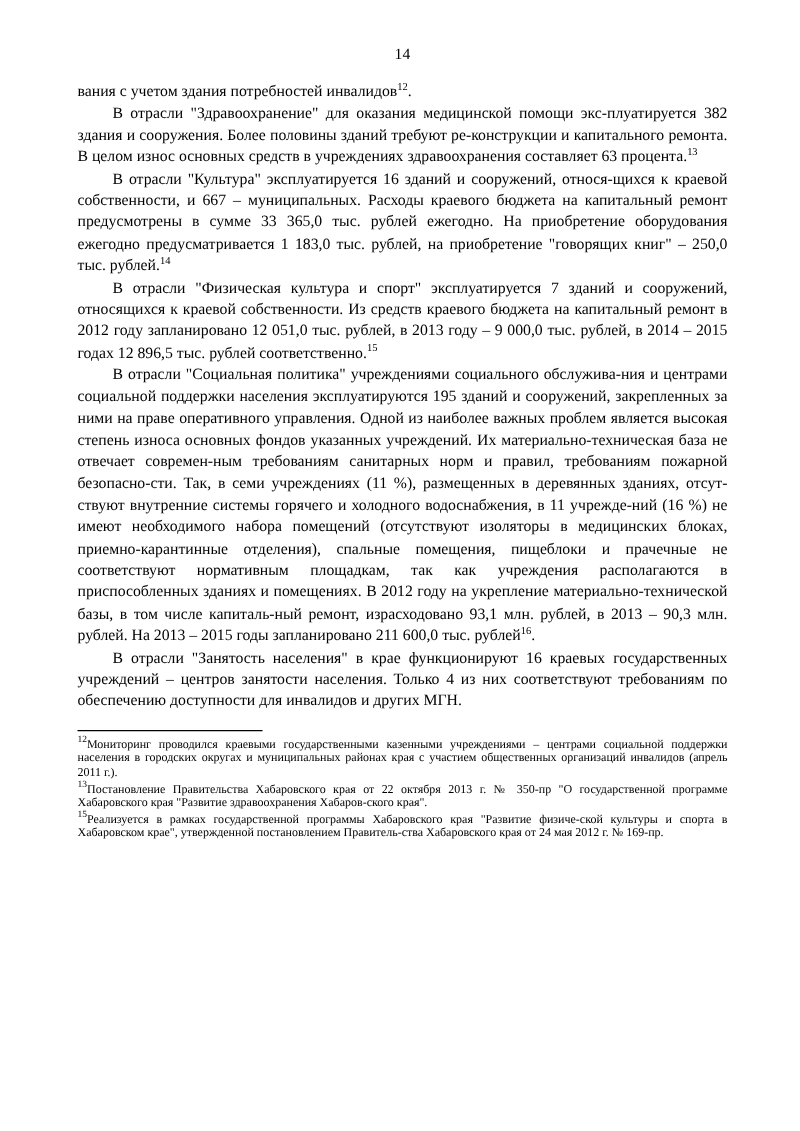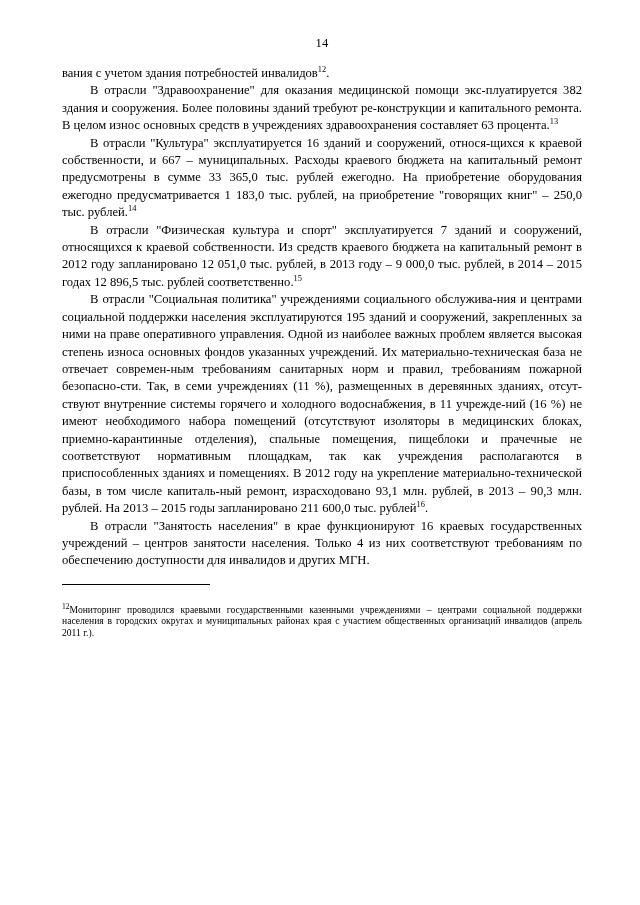--- a/index.html
+++ b/index.html
@@ -43,21 +43,21 @@
     vertical-align: super;
     line-height: 0;
   }
   .footnote-rule {
     margin-top: 14px;
     width: 148px;
     height: 0;
     border-top: 1px solid #000;
   }
   .footnotes {
-    margin-top: 19px;
+    margin-top: 5px;
   }
   .footnotes .fn {
     font-size: 9.6px;
     line-height: 11.4px;
     text-align: justify;
     text-justify: inter-word;
     margin: 0 0 1.5px 0;
     padding-left: 0;
   }
   .footnotes .fn .fnum {
@@ -82,15 +82,17 @@
       <p class="indent"><span>В отрасли "Культура" эксплуатируется 16 зданий и сооружений, относя-щихся к краевой собственности, и 667 – муниципальных. Расходы краевого бюджета на капитальный ремонт предусмотрены в сумме 33 365,0 тыс. рублей ежегодно. На приобретение оборудования ежегодно предусматривается 1 183,0 тыс. рублей, на приобретение "говорящих книг" – 250,0 тыс. рублей.</span><sup>14</sup></p>
       <p class="indent"><span>В отрасли "Физическая культура и спорт" эксплуатируется 7 зданий и сооружений, относящихся к краевой собственности. Из средств краевого бюджета на капитальный ремонт в 2012 году запланировано 12 051,0 тыс. рублей, в 2013 году – 9 000,0 тыс. рублей, в 2014 – 2015 годах 12 896,5 тыс. рублей соответственно.</span><sup>15</sup></p>
       <p class="indent"><span>В отрасли "Социальная политика" учреждениями социального обслужива-ния и центрами социальной поддержки населения эксплуатируются 195 зданий и сооружений, закрепленных за ними на праве оперативного управления. Одной из наиболее важных проблем является высокая степень износа основных фондов указанных учреждений. Их материально-техническая база не отвечает современ-ным требованиям санитарных норм и правил, требованиям пожарной безопасно-сти. Так, в семи учреждениях (11 %), размещенных в деревянных зданиях, отсут-ствуют внутренние системы горячего и холодного водоснабжения, в 11 учрежде-ний (16 %) не имеют необходимого набора помещений (отсутствуют изоляторы в медицинских блоках, приемно-карантинные отделения), спальные помещения, пищеблоки и прачечные не соответствуют нормативным площадкам, так как учреждения располагаются в приспособленных зданиях и помещениях. В 2012 году на укрепление материально-технической базы, в том числе капиталь-ный ремонт, израсходовано 93,1 млн. рублей, в 2013 – 90,3 млн. рублей. На 2013 – 2015 годы запланировано 211 600,0 тыс. рублей</span><sup>16</sup><span>.</span></p>
       <p class="indent"><span>В отрасли "Занятость населения" в крае функционируют 16 краевых государственных учреждений – центров занятости населения. Только 4 из них соответствуют требованиям по обеспечению доступности для инвалидов и других МГН.</span></p>
     </div>
 
   <div class="footnote-rule"></div>
 
   <div class="footnotes">
       <div class="fn"><span class="fnum">12</span><span class="fbody">Мониторинг проводился краевыми государственными казенными учреждениями – центрами социальной поддержки населения в городских округах и муниципальных районах края с участием общественных организаций инвалидов (апрель 2011 г.).</span></div>
+      <div class="fn"><span class="fnum">13</span><span class="fbody">Постановление Правительства Хабаровского края от 22 октября 2013 г. № 350-пр "О государственной программе Хабаровского края "Развитие здравоохранения Хабаров-ского края".</span></div>
+      <div class="fn"><span class="fnum">15</span><span class="fbody">Реализуется в рамках государственной программы Хабаровского края "Развитие физиче-ской культуры и спорта в Хабаровском крае", утвержденной постановлением Правитель-ства Хабаровского края от 24 мая 2012 г. № 169-пр.</span></div>
     </div>
 
 </div>
 
 </body></html>

